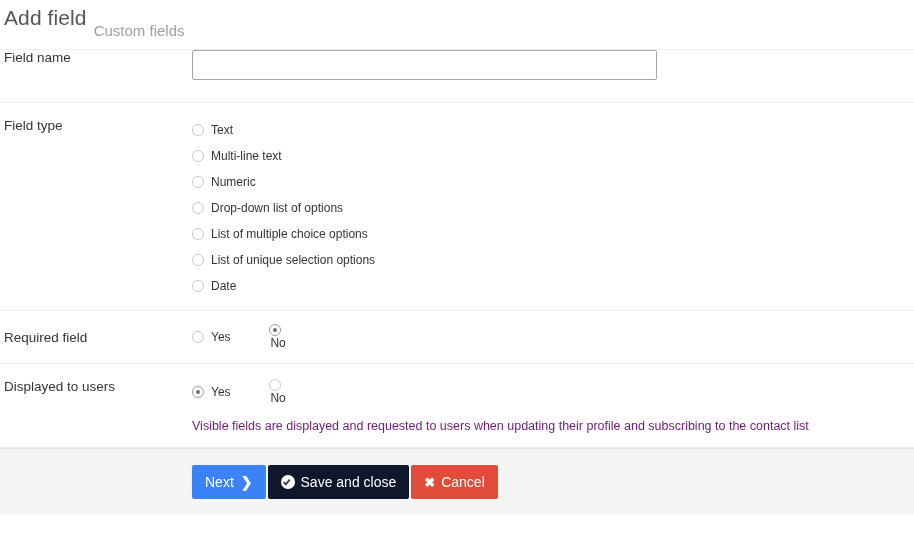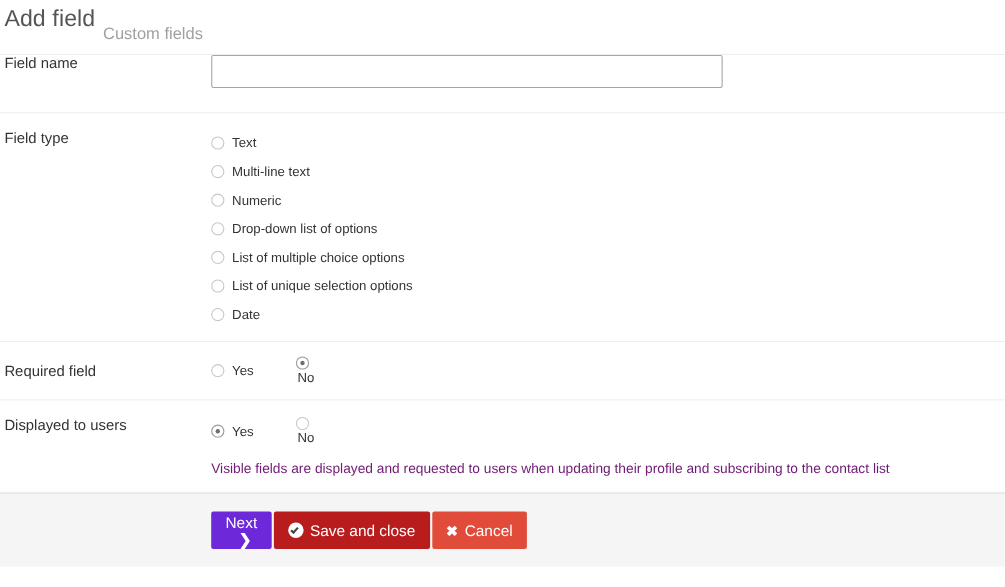--- a/index.html
+++ b/index.html
@@ -175,22 +175,22 @@
     border: none;
     border-radius: 2px;
     font-family: "Liberation Sans", sans-serif;
     font-size: 14px;
     color: #ffffff;
     cursor: pointer;
     margin-right: 2px;
     white-space: nowrap;
   }
   .btn:last-child { margin-right: 0; }
-  .btn-next { background: #6d28d9; flex-direction: column; }
-  .btn-save { background: #b91c1c; }
+  .btn-next { background: #3b82f6; }
+  .btn-save { background: #0f172a; }
   .btn-cancel { background: #e04b3a; }
   .btn .btn-icon {
     display: inline-flex;
     align-items: center;
     margin-right: 6px;
     line-height: 1;
   }
   .btn .btn-icon-right {
     display: inline-flex;
     align-items: center;

